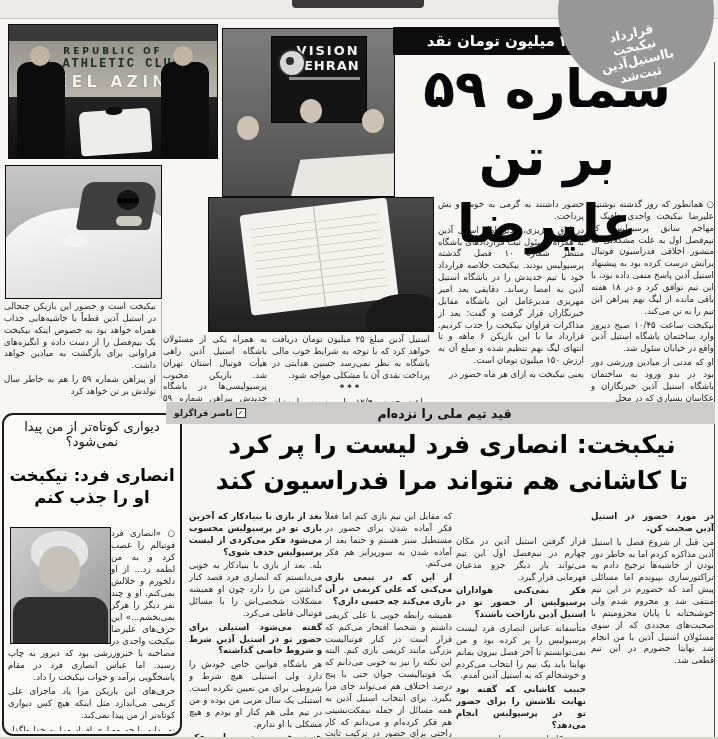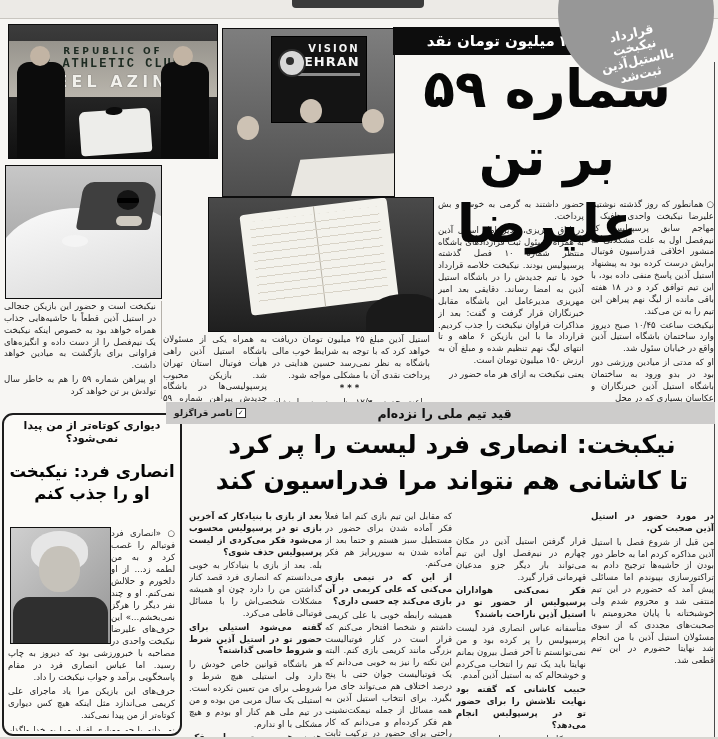--- a/index.html
+++ b/index.html
@@ -23,21 +23,21 @@
   .car-body{position:absolute;left:-8%;bottom:-10%;width:118%;height:78%;
       background:linear-gradient(165deg,#fbfbfb,#d6d6d6);border-radius:46% 24% 8px 8px / 60% 34% 8px 8px;}
   .car-window{position:absolute;right:4%;top:12%;width:48%;height:36%;background:#3f3f3f;border-radius:10px 16px 4px 4px;transform:skewX(-10deg);}
   .driver-head{position:absolute;right:14%;top:18%;width:22px;height:20px;background:#141414;border-radius:50%;}
   .driver-shades{position:absolute;right:14%;top:24%;width:22px;height:5px;background:#000;border-radius:2px;}
   .driver-scarf{position:absolute;right:12%;top:38%;width:26px;height:10px;background:#cfcac0;border-radius:6px;}
   .car-mirror{position:absolute;left:36%;top:52%;width:26px;height:12px;background:#f4f4f4;border-radius:50%;}
   .vision-photo{left:222px;top:28px;width:171px;height:167px;background:linear-gradient(180deg,#7e7e7e,#4e4e4e);}
   .poster{position:absolute;left:28%;top:4%;width:56%;height:52%;background:#141414;border:1px solid #000;color:#f4f4f4;
       display:flex;flex-direction:column;align-items:flex-end;justify-content:flex-start;padding:6px 6px 0 0;box-sizing:border-box;}
-  .poster .v1{font-size:10px;font-weight:bold;letter-spacing:2px;}
+  .poster .v1{font-size:13px;font-weight:bold;letter-spacing:2px;}
   .poster .v2{font-size:13px;font-weight:bold;letter-spacing:1px;}
   .poster .vline{width:80%;height:3px;background:#8d8d8d;margin-top:4px;}
   .crest{position:absolute;left:6%;top:14%;width:24px;height:24px;border-radius:50%;background:#d8d8d8;border:2px solid #2e2e2e;}
   .crest:before{content:"";position:absolute;left:6px;top:6px;width:8px;height:8px;border-radius:50%;background:#2e2e2e;}
   .vhead{position:absolute;width:22px;height:24px;border-radius:50%;background:#cdc2b4;}
   .papers{position:absolute;right:-4%;bottom:-6%;width:62%;height:30%;background:#e9e7e1;transform:skewX(-18deg) rotate(-4deg);}
   .notebook-photo{left:208px;top:197px;width:224px;height:133px;background:linear-gradient(180deg,#4a4a4a,#1f1f1f);}
   .book{position:absolute;left:16%;top:6%;width:66%;height:76%;background:#f3f2ec;border-radius:4px;transform:rotate(-7deg);}
   .book:before{content:"";position:absolute;left:50%;top:0;bottom:0;width:1px;background:#b9b4a8;}
   .book .lines{position:absolute;inset:8% 6%;background:repeating-linear-gradient(180deg,transparent 0 7px,#d8d3c7 7px 8px);}
@@ -74,21 +74,21 @@
   .kicker-byline{position:absolute;left:8px;display:flex;align-items:center;gap:3px;font-weight:bold;font-size:9px;direction:rtl;color:#222;}
   .byline-icon{display:inline-block;width:8px;height:8px;border:1px solid #333;background:#fff;font-size:7px;line-height:8px;text-align:center;color:#333;}
   
   .a2-headline{left:190px;top:427px;width:524px;direction:rtl;text-align:center;font-weight:bold;font-size:25px;line-height:1.42;color:#060606;}
   .a2c1{left:591px;top:511px;width:123px;height:226px;}
   .a2c2{left:456px;top:536px;width:130px;height:226px;}
   .a2c3{left:325px;top:511px;width:127px;height:226px;}
   .a2c4{left:189px;top:511px;width:133px;height:226px;}
   
   .sidebox{left:2px;top:413px;width:180px;height:323px;border:2px solid #1c1c1c;border-radius:11px;background:#fbfaf7;box-sizing:border-box;overflow:hidden;}
-  .sb-kicker{margin:4px 6px 16px;direction:rtl;text-align:center;font-weight:bold;font-size:11px;color:#111;}
+  .sb-kicker{margin:4px 6px 16px;direction:rtl;text-align:center;font-weight:normal;font-size:13px;color:#111;}
   .sb-headline{margin:3px 4px 4px;direction:rtl;text-align:center;font-weight:bold;font-size:16.5px;line-height:1.32;color:#050505;}
   .sb-body{position:absolute;left:4px;right:5px;top:112px;bottom:3px;direction:rtl;text-align:justify;font-size:8.6px;line-height:1.4;overflow:hidden;}
   .sb-photo-f{float:left;width:99px;height:115px;margin:0 0 2px 2px;position:relative;border:1px solid #111;
       background:linear-gradient(135deg,#cfcfcf,#969696);overflow:hidden;}
   .sb-body p{margin:0 0 2px 0;}
   .bottom-rule{left:0;top:737px;width:718px;height:2px;background:#d8d5d0;}
 </style>
 </head>
 <body>
 

